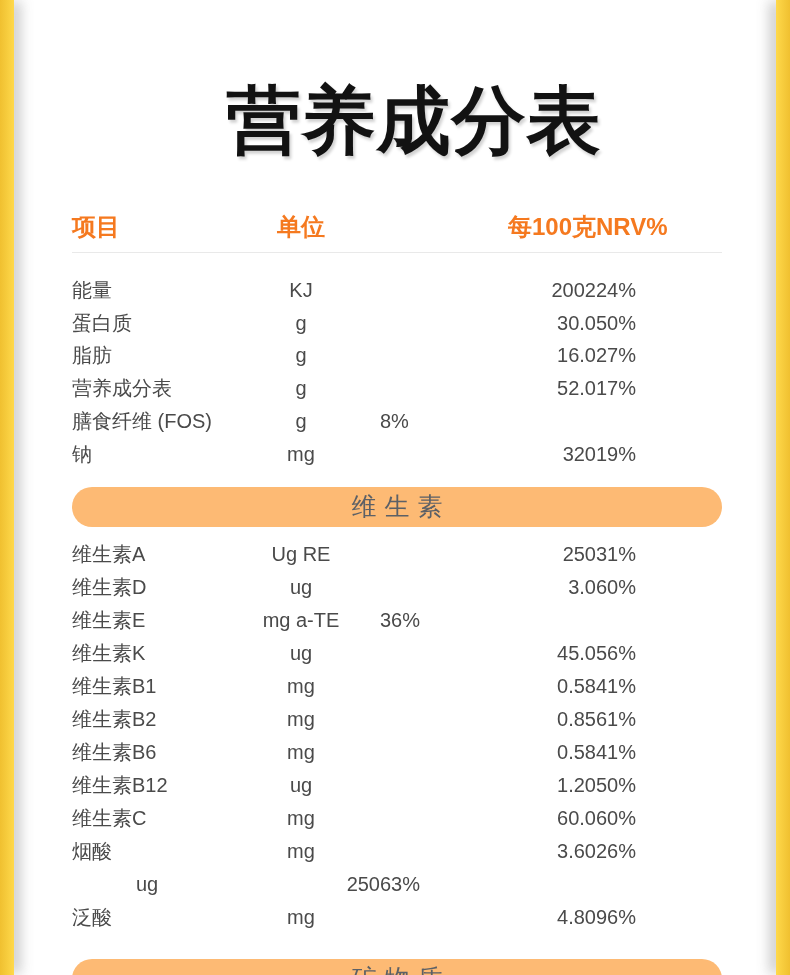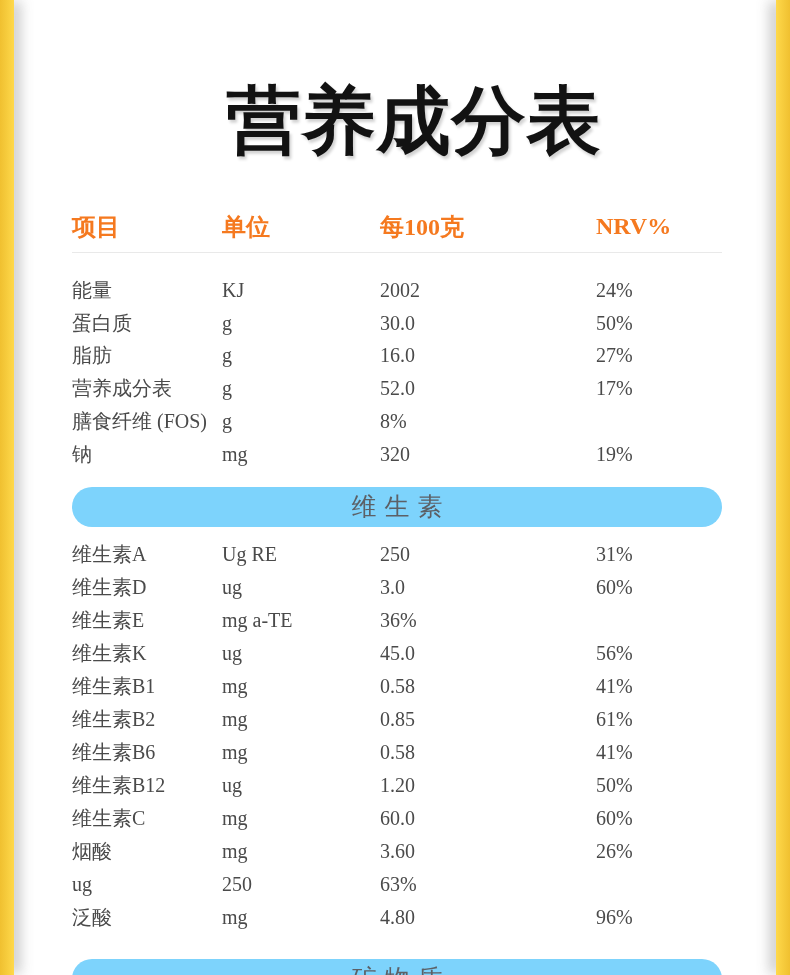--- a/index.html
+++ b/index.html
@@ -44,52 +44,51 @@
     font-weight: 900;
     letter-spacing: 1px;
     color: #121212;
     text-shadow: 2px 3px 3px rgba(0,0,0,0.18);
     white-space: nowrap;
   }
   .row {
     display: grid;
     grid-template-columns: 150px 158px 216px 126px;
     align-items: center;
-    font-family: Liberation Serif, serif;
   }
   .header-row {
     margin-top: 50px;
     height: 30px;
     font-size: 24px;
     font-weight: bold;
     color: #f5791f;
   }
   .c-item { text-align: left; white-space: nowrap; }
-  .c-unit { white-space: nowrap; }
-  .c-amount { text-align: left; white-space: nowrap; }
+  .c-unit { text-align: center; white-space: nowrap; }
+  .c-amount { text-align: right; white-space: nowrap; }
   .c-nrv { text-align: left; white-space: nowrap; }
   .header-row .c-nrv { padding-right: 0; }
   .divider {
     height: 1px;
     background: #e9e9e9;
     margin-top: 11px;
   }
   .rows .row {
     font-size: 20px;
     color: #4a4a4a;
   }
   .rows .c-nrv { padding-right: 19px; }
   .rows.basic { margin-top: 21px; }
   .rows.basic .row { height: 32.8px; }
   .rows.vitamins { margin-top: 11px; }
   .rows.vitamins .row { height: 33px; }
   .section-pill {
     height: 40px;
     border-radius: 20px;
-    background: #7dd3fc;
+    background: #fdba74;
     display: flex;
     align-items: center;
     justify-content: center;
     font-size: 25px;
     color: #5c6066;
   }
   .section-pill span {
     letter-spacing: 8px;
     padding-left: 8px; 
   }

